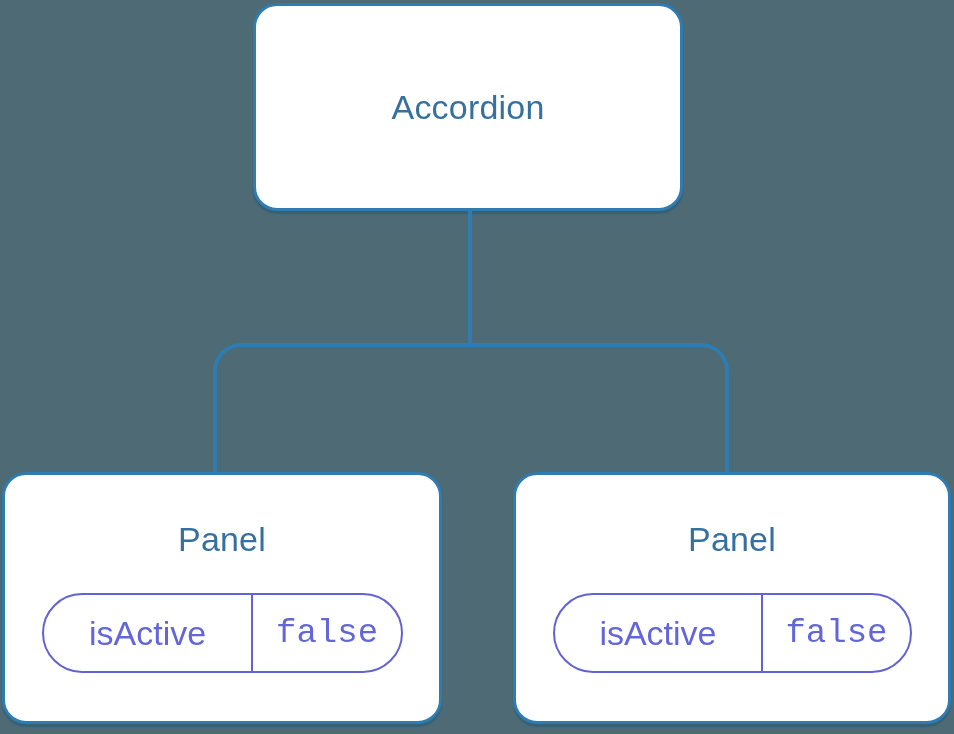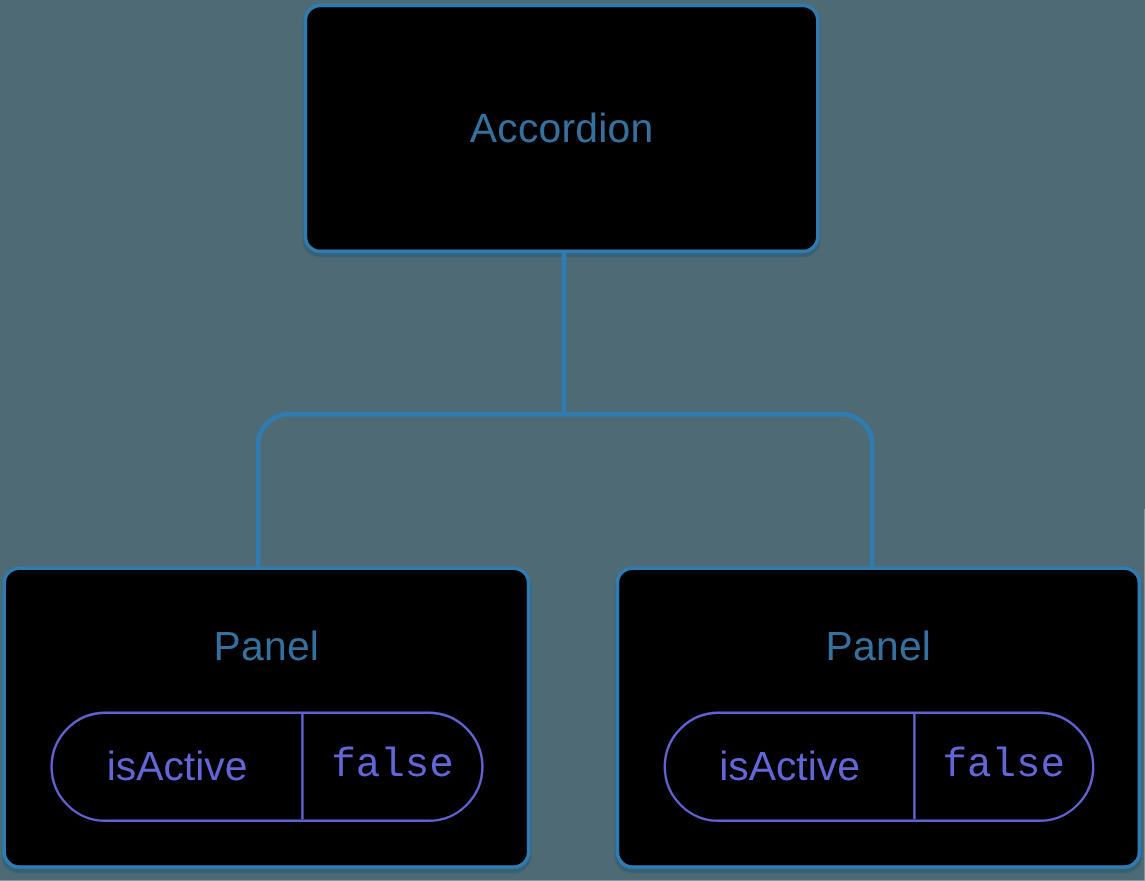--- a/index.html
+++ b/index.html
@@ -7,23 +7,23 @@
     position: relative;
     width: 954px;
     height: 734px;
     background: #4d6a75;
     font-family: "Liberation Sans", sans-serif;
     overflow: hidden;
   }
   .node {
     position: absolute;
     box-sizing: border-box;
-    background: #000000;
+    background: #ffffff;
     border: 3px solid #2e7cb2;
-    border-radius: 14px;
+    border-radius: 24px;
     box-shadow: 0 3px 1px rgba(32, 84, 115, 0.45);
   }
   .node-title {
     color: #35719f;
     font-size: 34px;
     line-height: 36px;
     letter-spacing: 0.2px;
   }
   
   .root-node {
@@ -60,21 +60,21 @@
   .panel .node-title {
     position: absolute;
     left: 0; right: 0; top: 46px;
     text-align: center;
   }
   
   .pill {
     position: absolute;
     box-sizing: border-box;
     left: 37px; right: 36px; top: 118px;
-    height: 92px;
+    height: 80px;
     border: 2.5px solid #6262d2;
     border-radius: 52px;
     display: flex;
     color: #6366d6;
     font-size: 34px;
     overflow: hidden;
   }
   .pill-cell {
     display: flex;
     align-items: center;

